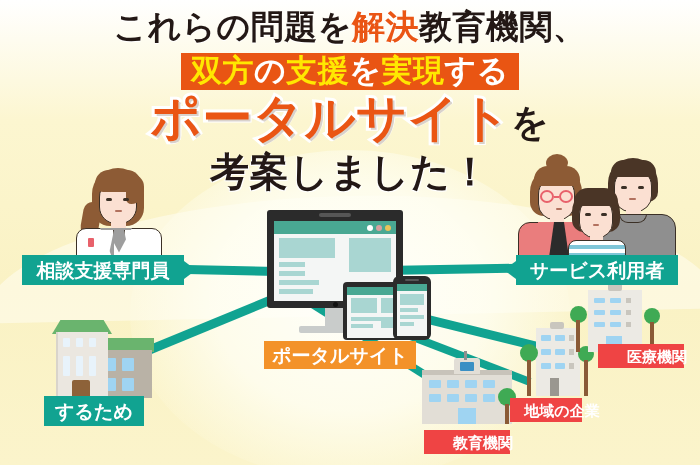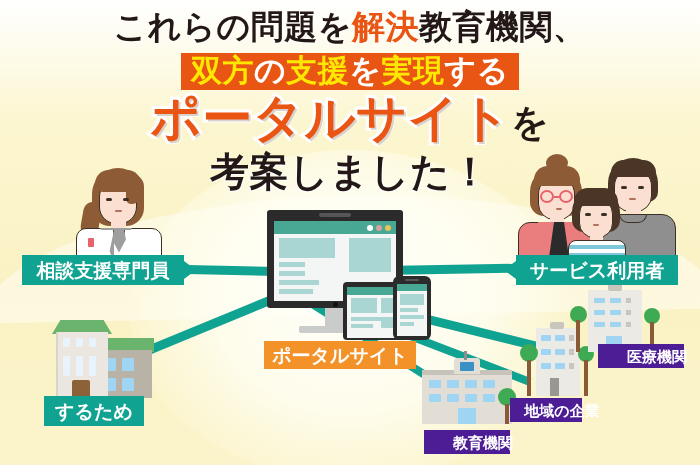--- a/index.html
+++ b/index.html
@@ -79,21 +79,21 @@
   .label {
     position:absolute;
     font-weight:bold;
     color:#fff;
     white-space:nowrap;
     line-height:1;
     display:flex; align-items:center; justify-content:center;
   }
   .lab-teal  { background:#11a391; }
   .lab-orange{ background:#f39229; }
-  .lab-green { background:#4c1d95;padding-left:32px; }
+  .lab-green { background:#ef4444;padding-left:32px; }
   .notch { position:absolute; width:0; height:0; }
 
   
   .mon-frame{ position:absolute; background:#2b2b2b; border-radius:3px; }
   .mon-screen{ position:absolute; background:#f4f6f5; }
   .mon-bar{ position:absolute; background:#49a893; }
   .dot{ position:absolute; border-radius:50%; }
   .blk{ position:absolute; background:#a9d6d2; }
   .mon-neck{ position:absolute; background:#c9cccb; }
   .mon-base{ position:absolute; background:#c9cccb; border-radius:2px; }

